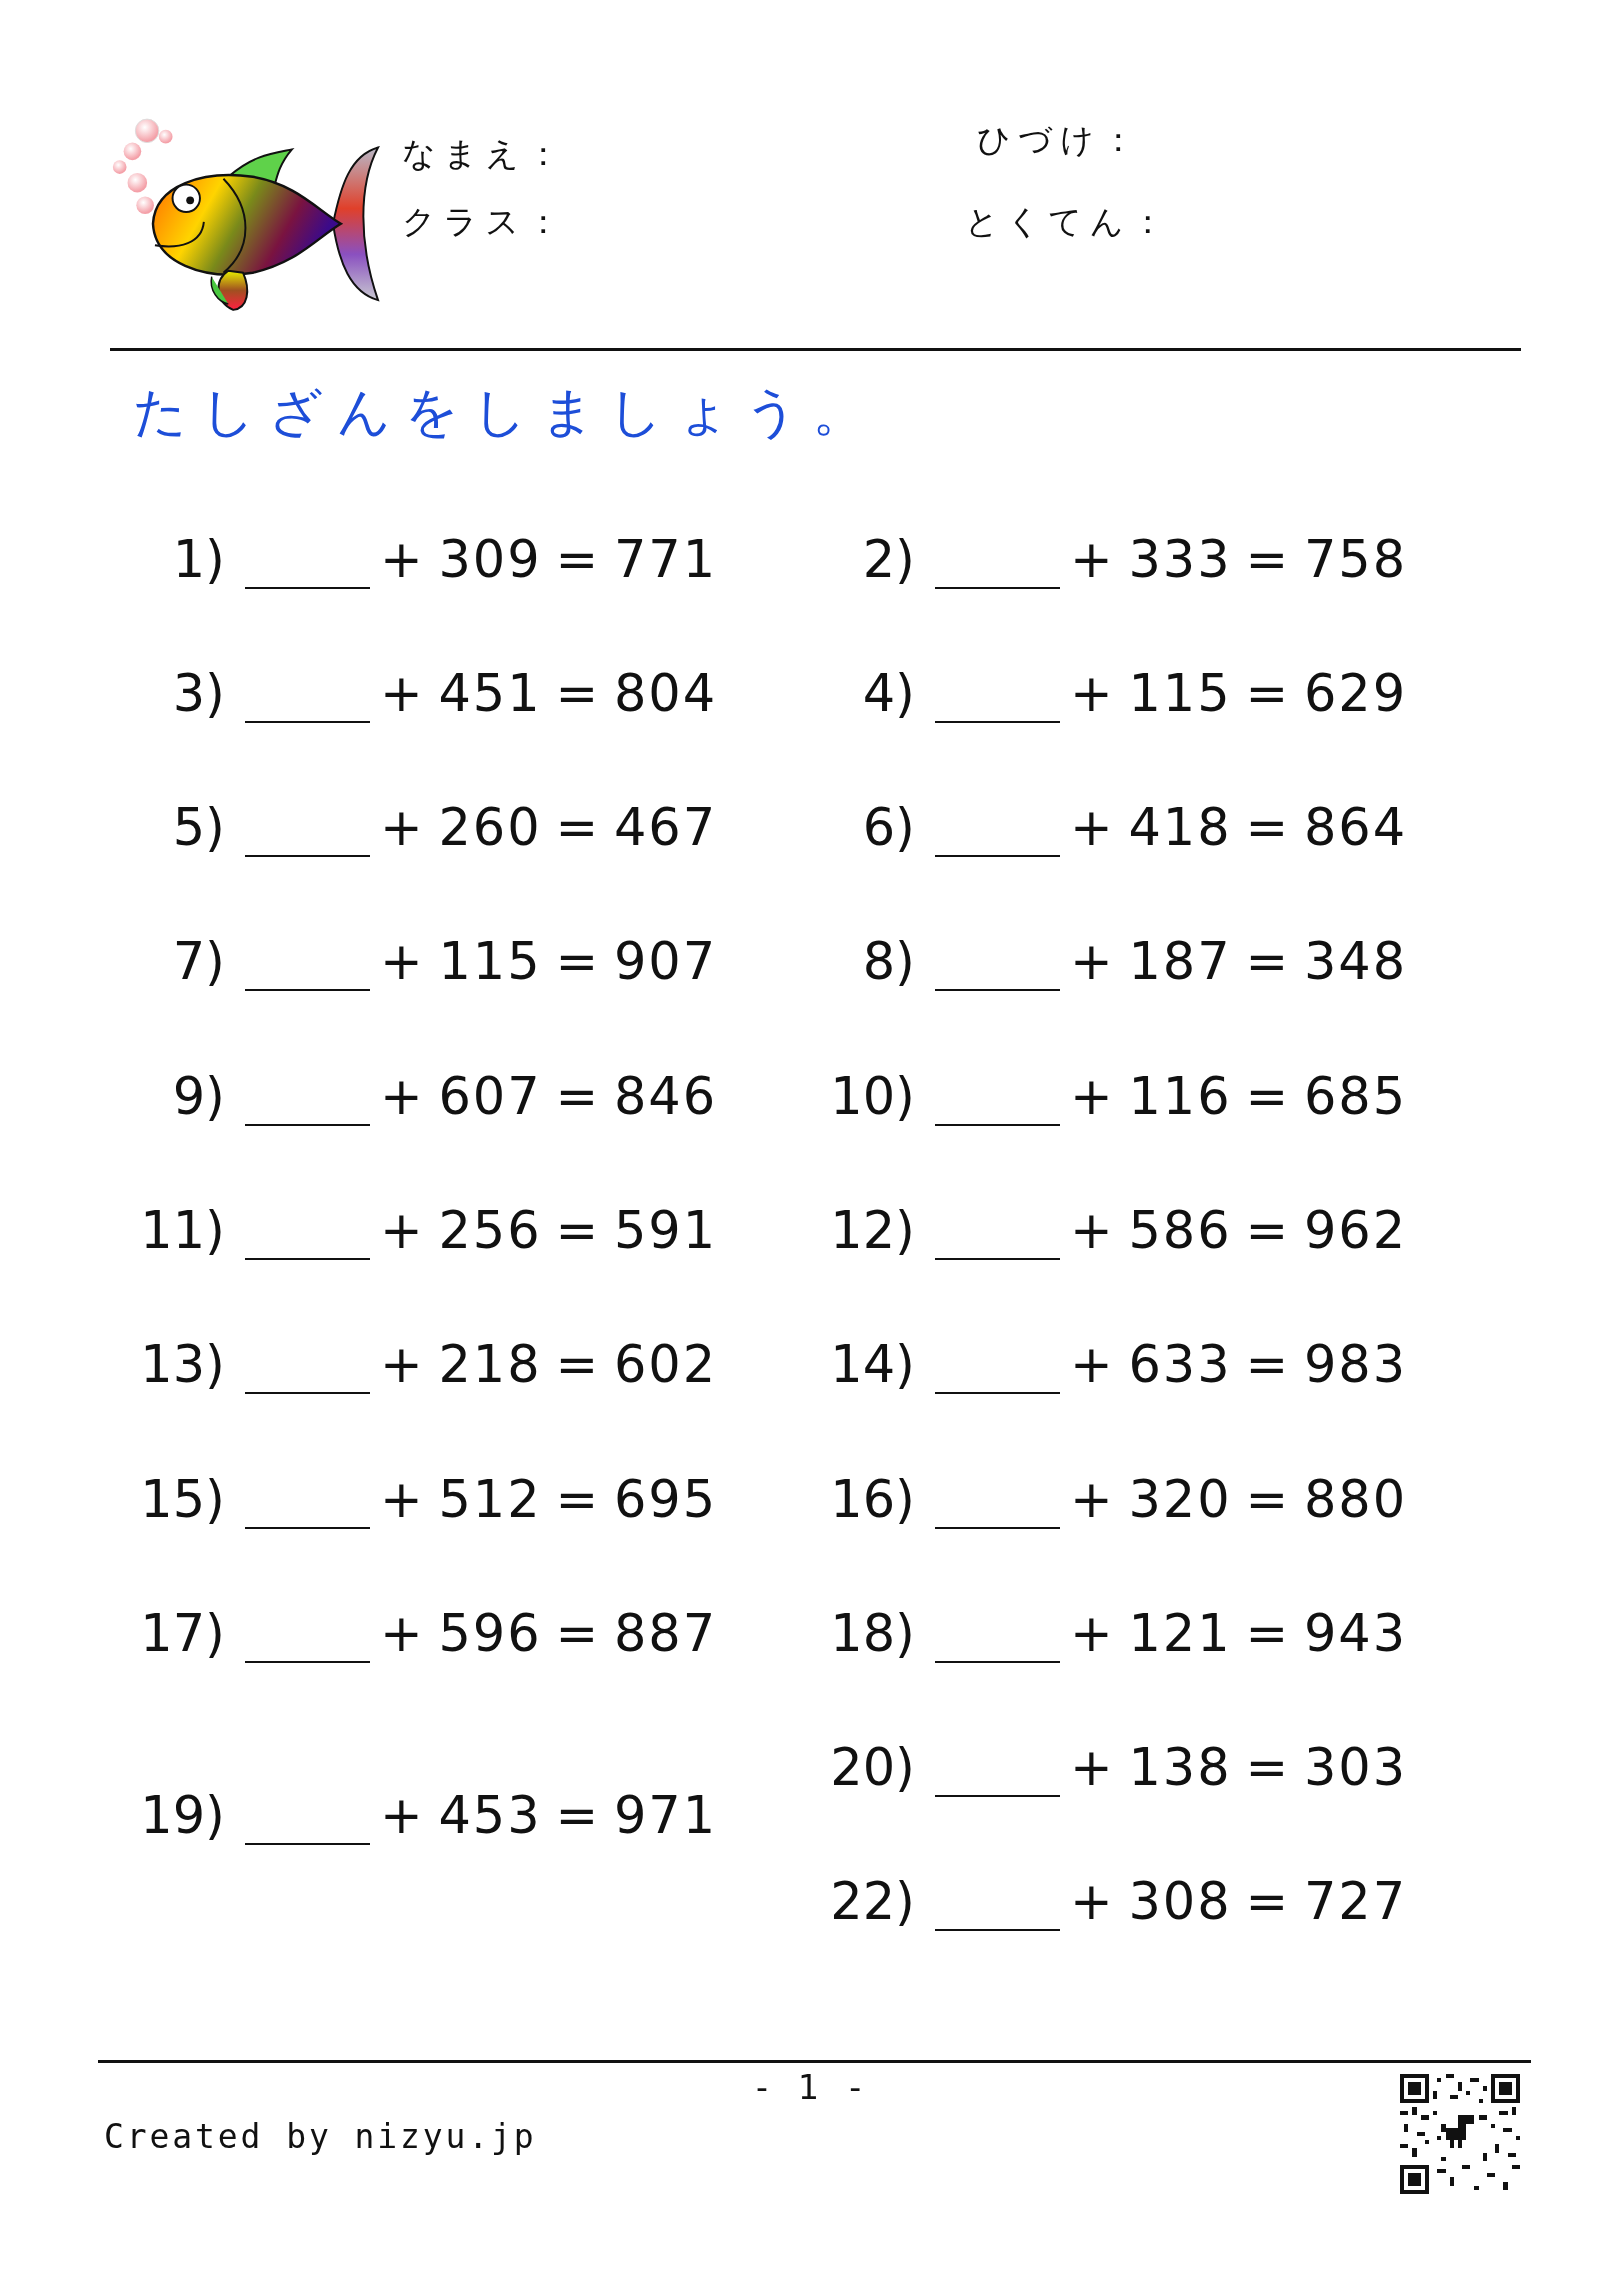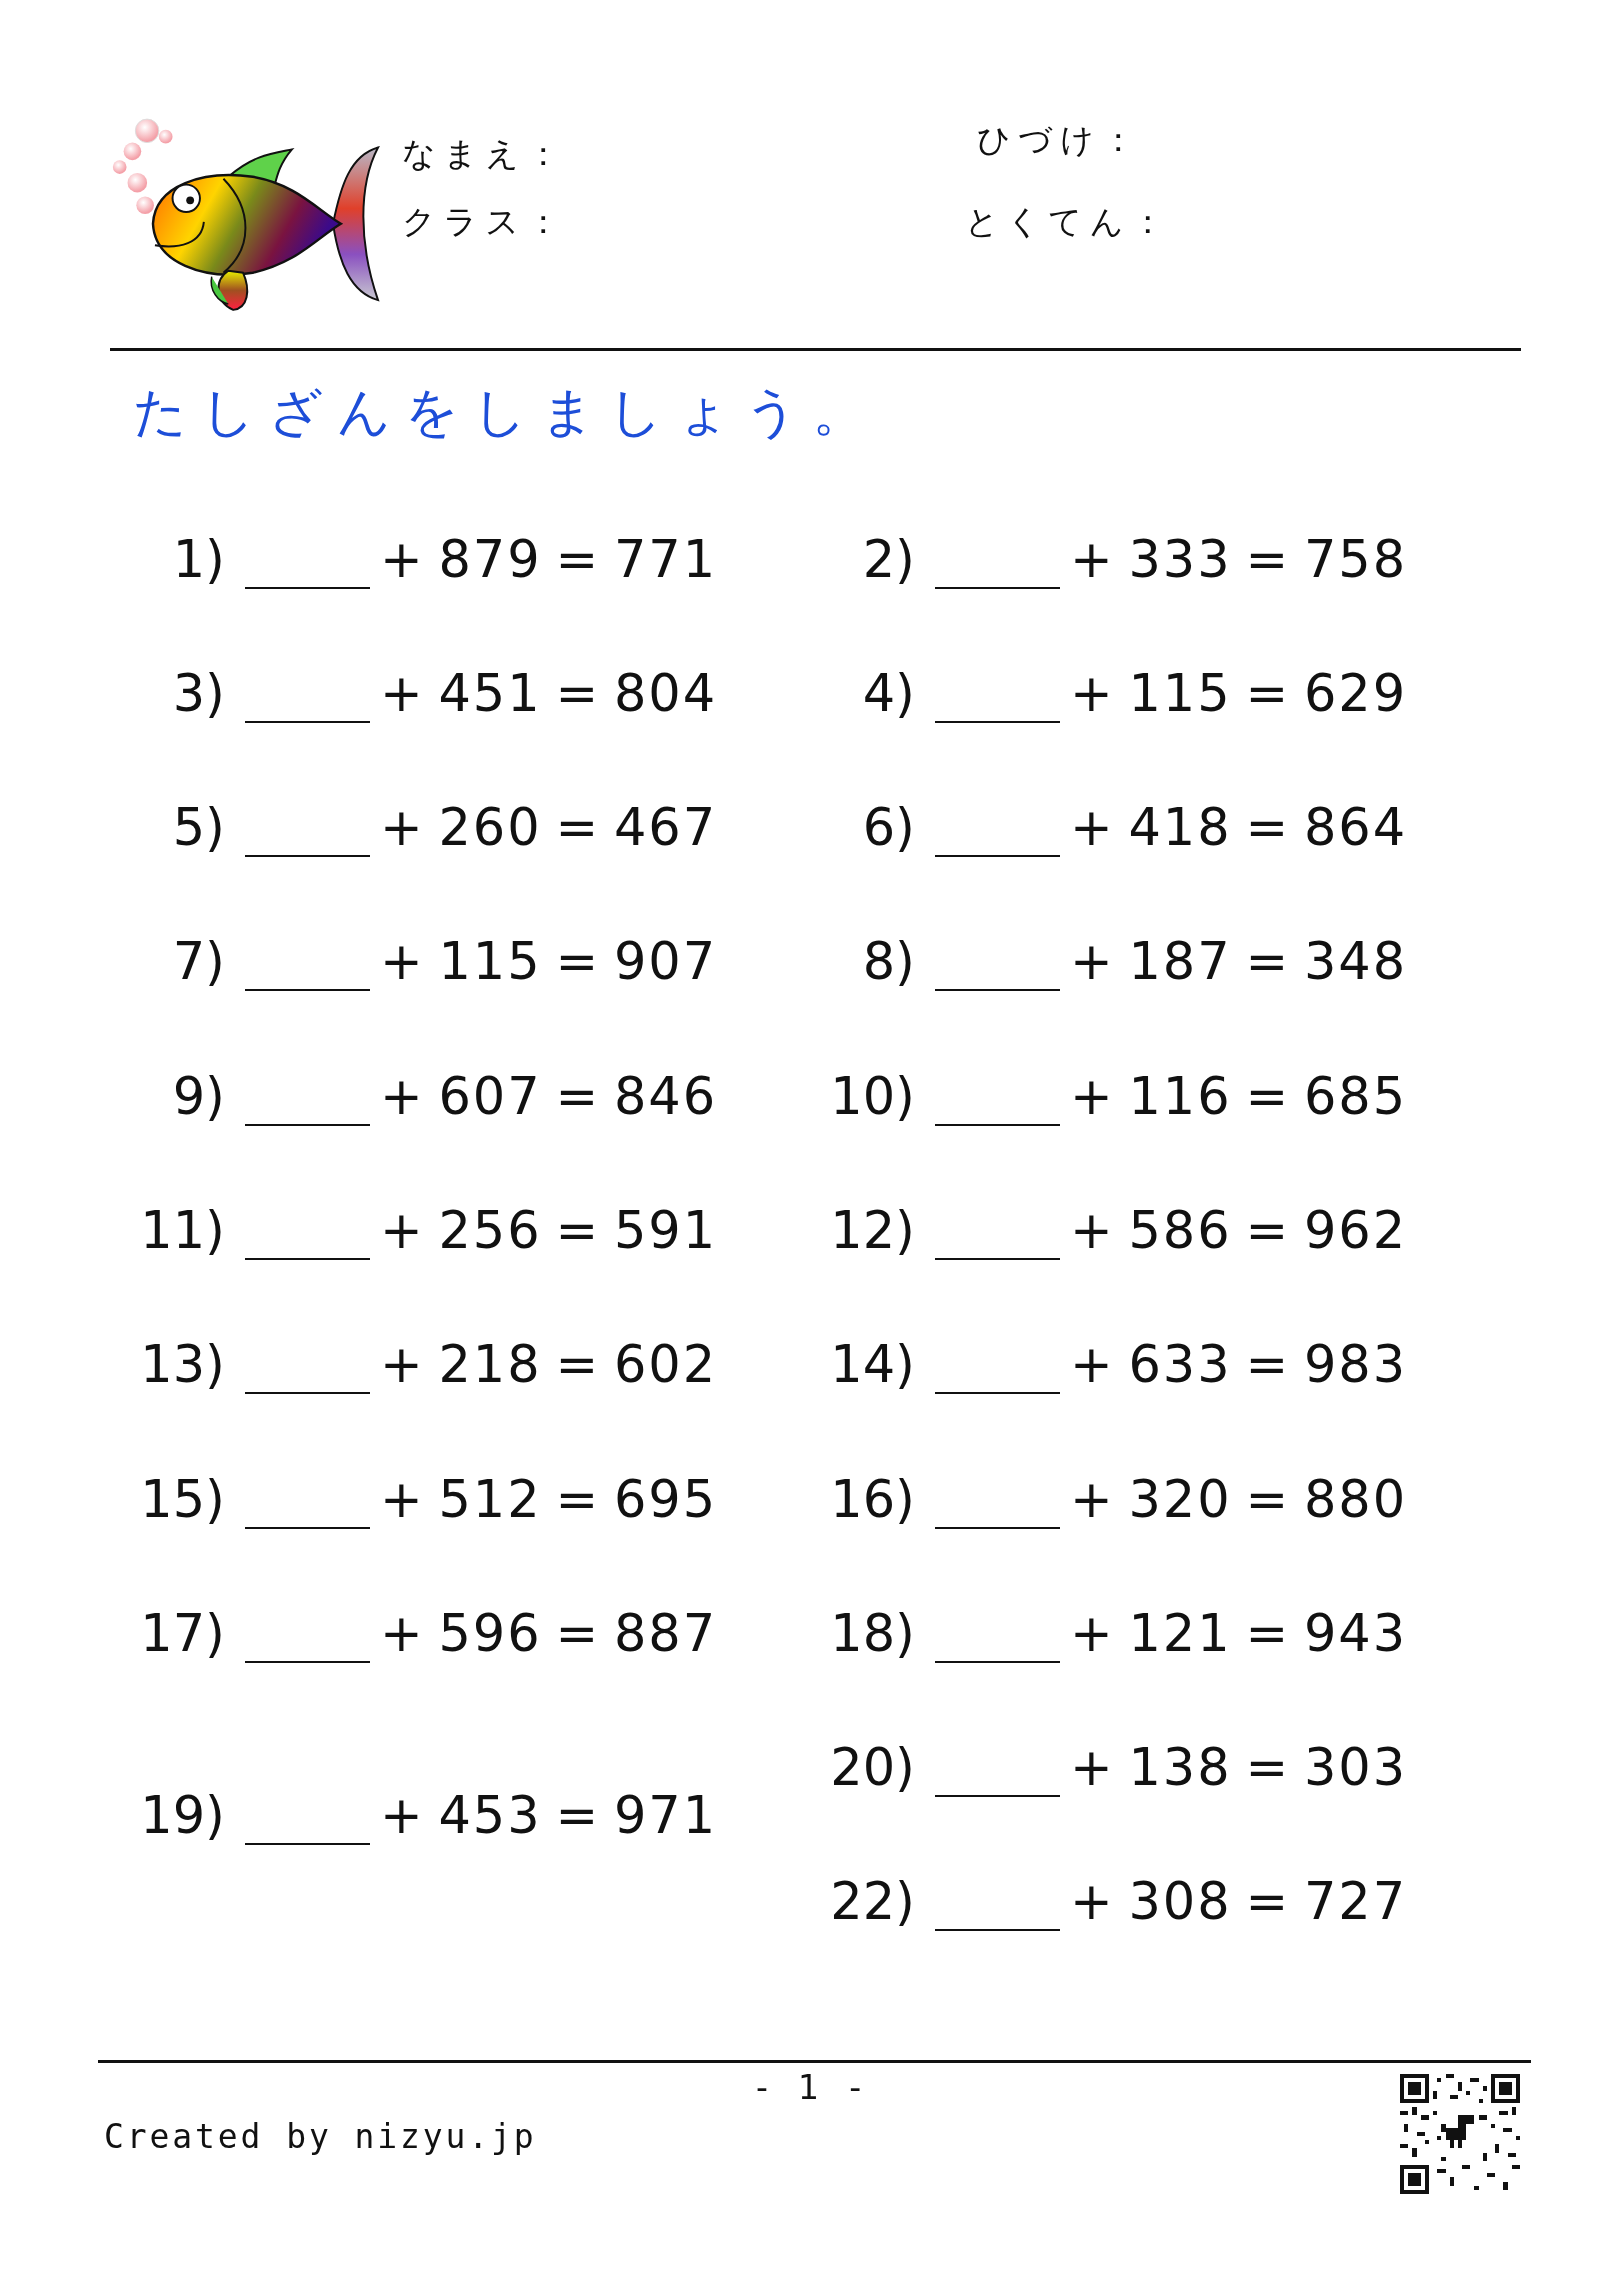--- a/index.html
+++ b/index.html
@@ -185,21 +185,21 @@
   <div class="field f-score">とくてん：</div>
 
   <div class="rule-top"></div>
 
   <div class="title">たしざんをしましょう。</div>
 
   <div class="problems" id="problems">
       <div class="problem" style="left: 0px; top: 516px;">
         <div class="pnum">1)</div>
         <div class="blank"></div>
-        <div class="eq"><span>+</span><span>879</span><span>=</span><span>771</span></div>
+        <div class="eq"><span>+</span><span>309</span><span>=</span><span>771</span></div>
       </div>
       <div class="problem" style="left: 690px; top: 516px;">
         <div class="pnum">2)</div>
         <div class="blank"></div>
         <div class="eq"><span>+</span><span>333</span><span>=</span><span>758</span></div>
       </div>
       <div class="problem" style="left: 0px; top: 650px;">
         <div class="pnum">3)</div>
         <div class="blank"></div>
         <div class="eq"><span>+</span><span>451</span><span>=</span><span>804</span></div>

